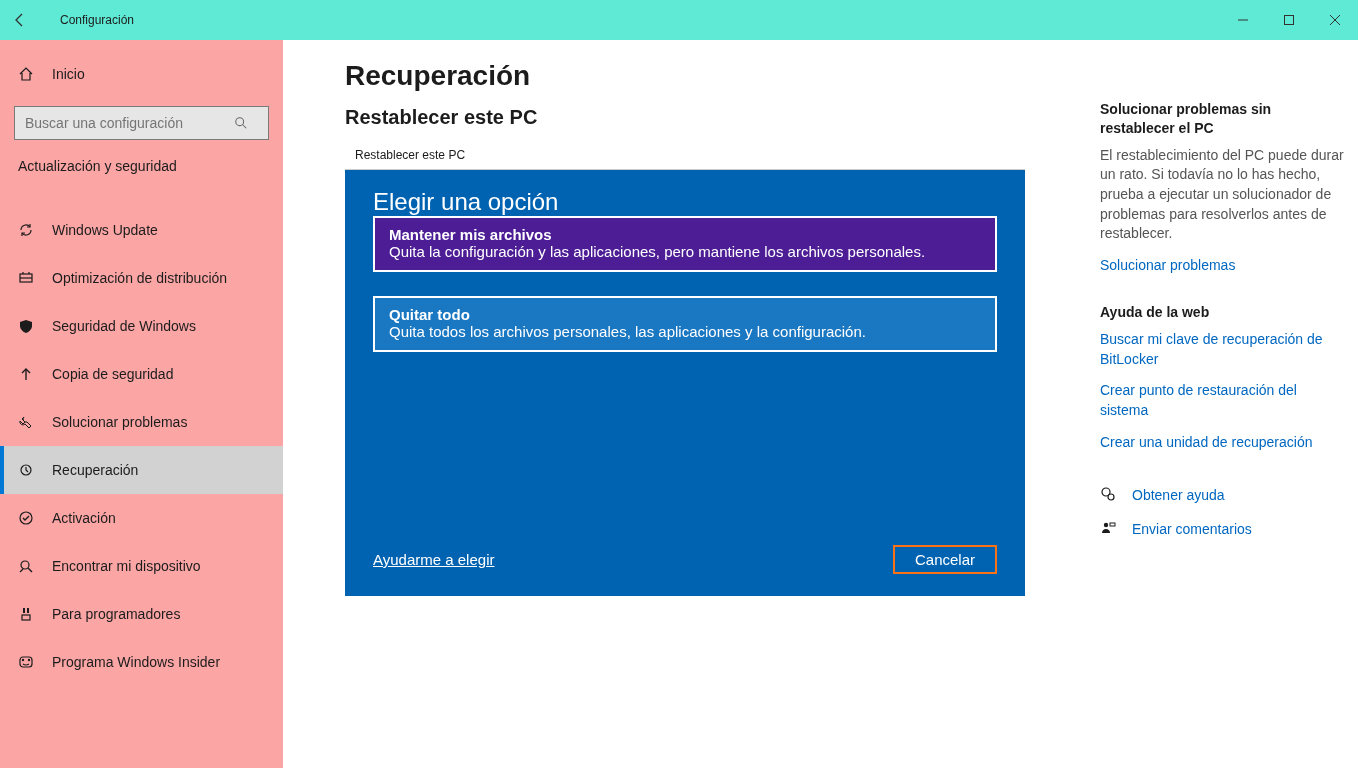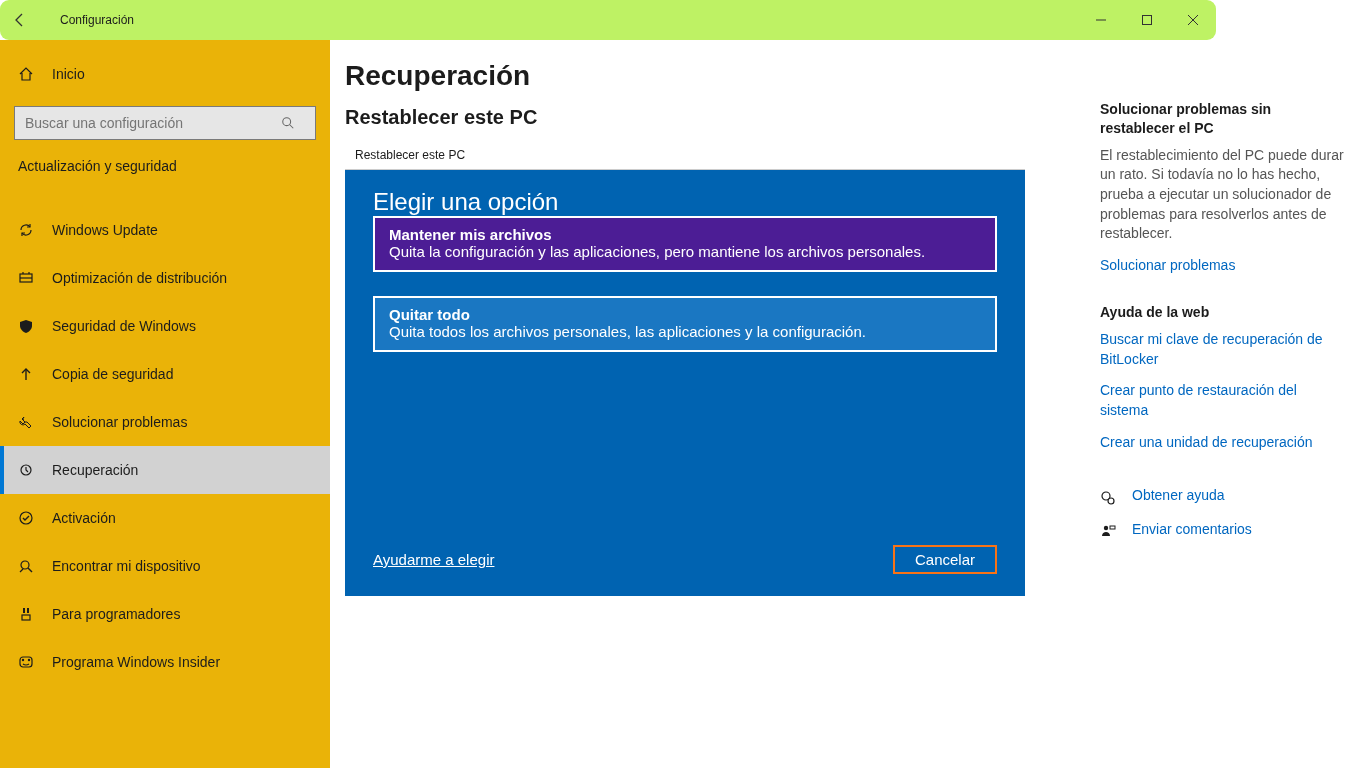--- a/index.html
+++ b/index.html
@@ -1,44 +1,43 @@
 <!DOCTYPE html>
 <html><head>
 <meta charset="utf-8">
 <style>
   * { box-sizing: border-box; margin: 0; padding: 0; font-family: "Segoe UI", Arial, sans-serif; }
   html, body { width: 1366px; height: 768px; overflow: hidden; background: #fff; }
 
   
   .titlebar {
-    position: absolute; top: 0; left: 0; width: 1216px; height: 40px;
+    position: absolute; top: 0; left: 0; width: 1358px; height: 40px;
     display: flex; align-items: center;
-    background: #bef264;
-    border-radius: 9px;
+    background: #5eead4;
   }
   .titlebar .back {
     width: 40px; height: 40px; display: flex; align-items: center; justify-content: center;
     color: #323232; font-size: 16px;
   }
   .titlebar .title {
     margin-left: 20px; font-size: 12px; color: #1c1c1c;
   }
   .titlebar .win-ctrls {
     position: absolute; right: 0; top: 0; height: 40px; display: flex;
   }
   .titlebar .win-ctrls .btn {
     width: 46px; height: 40px; display: flex; align-items: center; justify-content: center;
     color: #323232; font-size: 12px;
   }
   .titlebar .win-ctrls .btn svg { width: 10px; height: 10px; }
 
   
   .sidebar {
-    position: absolute; top: 40px; left: 0; width: 330px; height: 728px;
-    background: #eab308;
+    position: absolute; top: 40px; left: 0; width: 283px; height: 728px;
+    background: #fca5a5;
     padding-top: 14px;
   }
   .home-row {
     display: flex; align-items: center; height: 40px; padding-left: 18px;
     font-size: 14px; color: #1c1c1c;
   }
   .home-row .icon { width: 20px; text-align: center; margin-right: 14px; }
   .search-wrap {
     margin: 12px 14px 18px 14px;
     height: 34px; border: 1px solid #7a7a7a;
@@ -83,21 +82,21 @@
 
   
   .help-pane {
     position: absolute; top: 100px; left: 1100px; width: 244px;
     font-size: 14px; color: #1c1c1c;
   }
   .help-pane .h { font-weight: 600; margin-bottom: 8px; line-height: 1.35; }
   .help-pane .p { color: #555; margin-bottom: 12px; line-height: 1.4; }
   .help-pane .link { color: #0067c0; margin-bottom: 12px; line-height: 1.4; display: block; }
   .help-pane .section2 { margin-top: 28px; }
-  .help-pane .row { display: flex; align-items: flex-end; margin-top: 14px; }
+  .help-pane .row { display: flex; align-items: flex-start; margin-top: 14px; }
   .help-pane .row .ic { width: 22px; margin-right: 10px; font-size: 15px; }
   .help-pane .row .link { margin: 0; }
 
   
   .dialog {
     position: absolute; top: 142px; left: 345px; width: 680px; height: 454px;
     background: #fff; box-shadow: none;
   }
   .dialog .dlg-title {
     height: 28px; padding: 6px 10px 0 10px; font-size: 12px; color: #1c1c1c; background: #fff;

